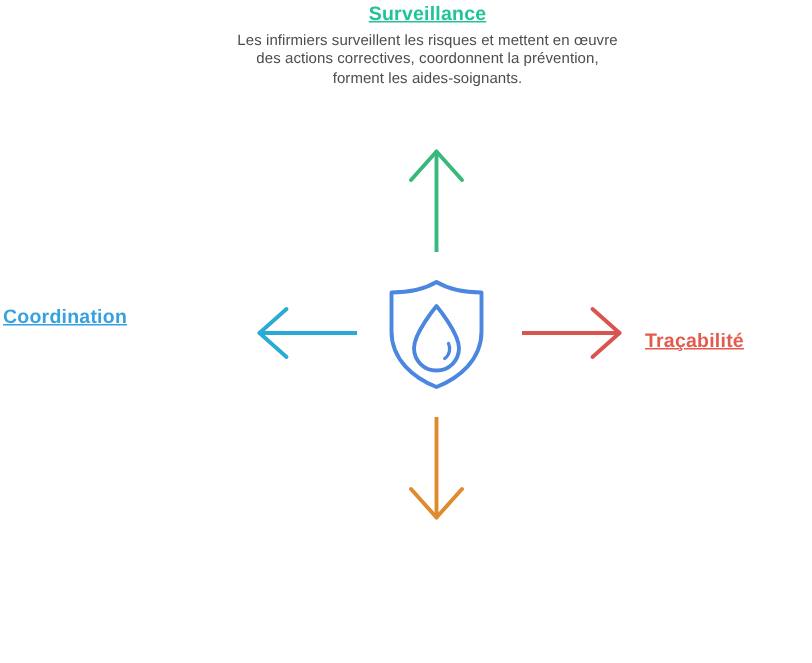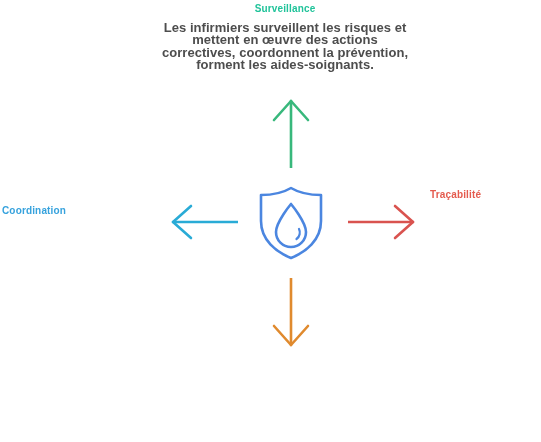--- a/index.html
+++ b/index.html
@@ -16,28 +16,29 @@
   #diagram {
     position: relative;
     width: 541px;
     height: 442px;
   }
 
   .block { position: absolute; }
 
   .block-title {
     font-weight: bold;
-    font-size: 10px;
+    font-size: 13px;
     letter-spacing: 0.15px;
     margin: 0 0 7px 0;
     line-height: 13px;
+    text-decoration: underline;
   }
   .block-body {
-    font-size: 13px;
-    font-weight: bold;
+    font-size: 10px;
+    font-weight: normal;
     color: #4d4d4d;
     line-height: 12.4px;
     margin: 0;
     letter-spacing: 0.05px;
   }
 
   
   #block-surveillance {
     left: 155px;
     top: 2px;
@@ -55,21 +56,21 @@
   }
   #block-coordination .block-title { color: #36a2dd; }
 
   
   #block-tracabilite {
     left: 430px;
     top: 188px;
     width: 110px;
     text-align: left;
   }
-  #block-tracabilite .block-title { color: #e45b4e; }
+  #block-tracabilite .block-title { color: #e45b4e; margin-top: 32px; }
 
   
   #block-education {
     left: 155px;
     top: 368px;
     width: 260px;
     text-align: center;
   }
   #block-education .block-title { color: #e8922e; }
   #block-education .block-body { margin-top: 11px; }

